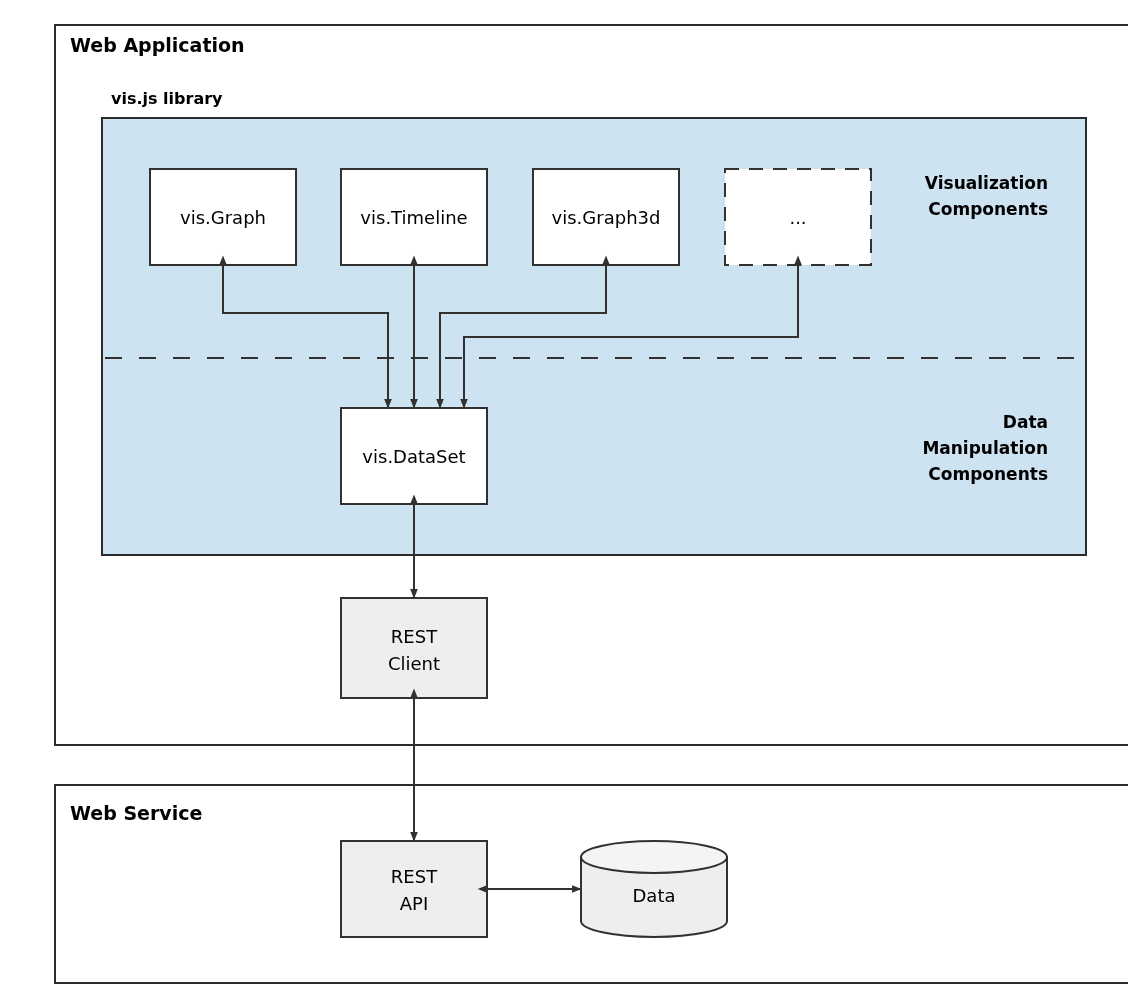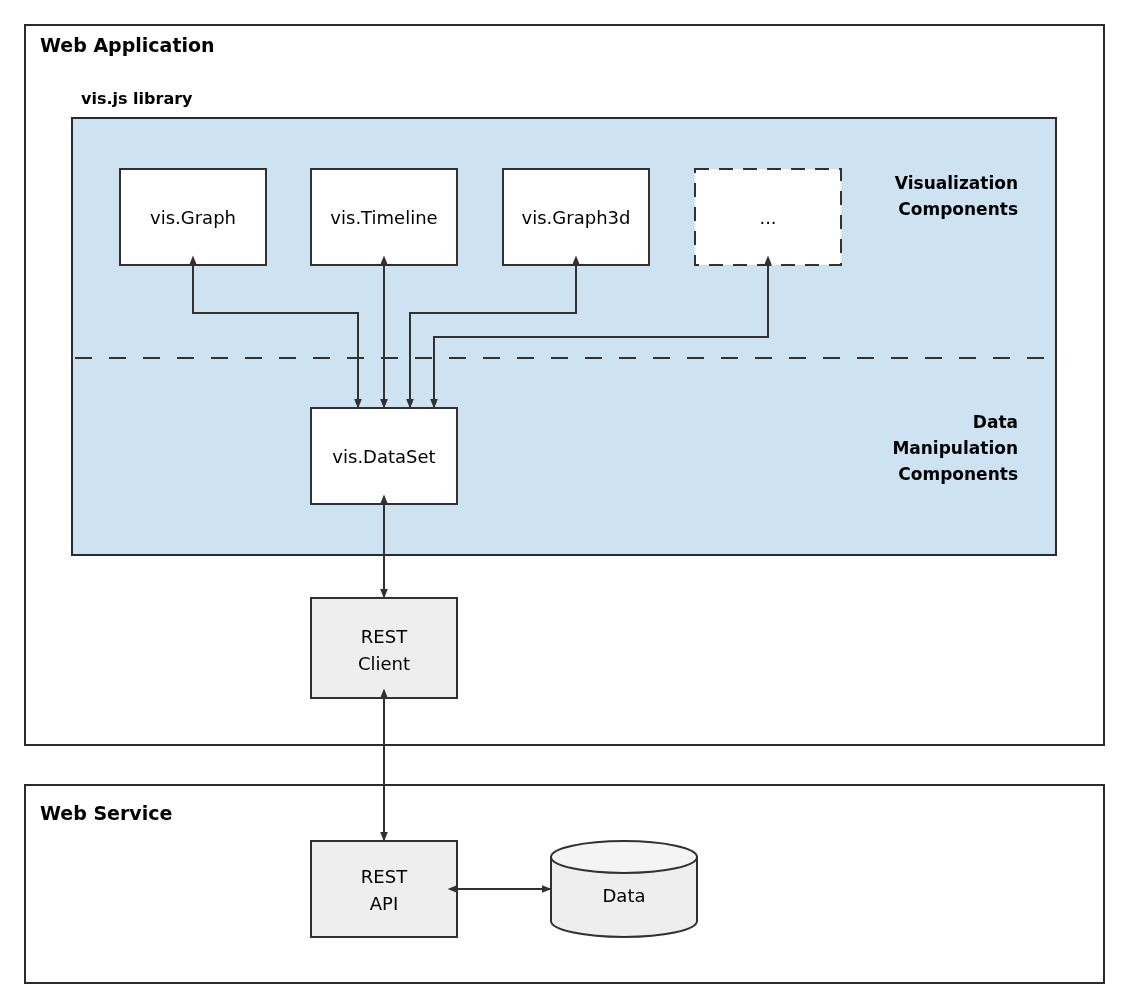--- a/index.html
+++ b/index.html
@@ -10,20 +10,21 @@
   body {
     width: 1128px;
     height: 1008px;
     font-family: "DejaVu Sans", "Liberation Sans", sans-serif;
     overflow: hidden;
   }
   #diagram-root {
     position: relative;
     width: 1032px;
     height: 1008px;
+    margin-left: 30px;
   }
   svg#diagram-svg {
     position: absolute;
     top: 0;
     left: 0;
     width: 1128px;
     height: 1008px;
   }
   .frame-rect {
     fill: #ffffff;

